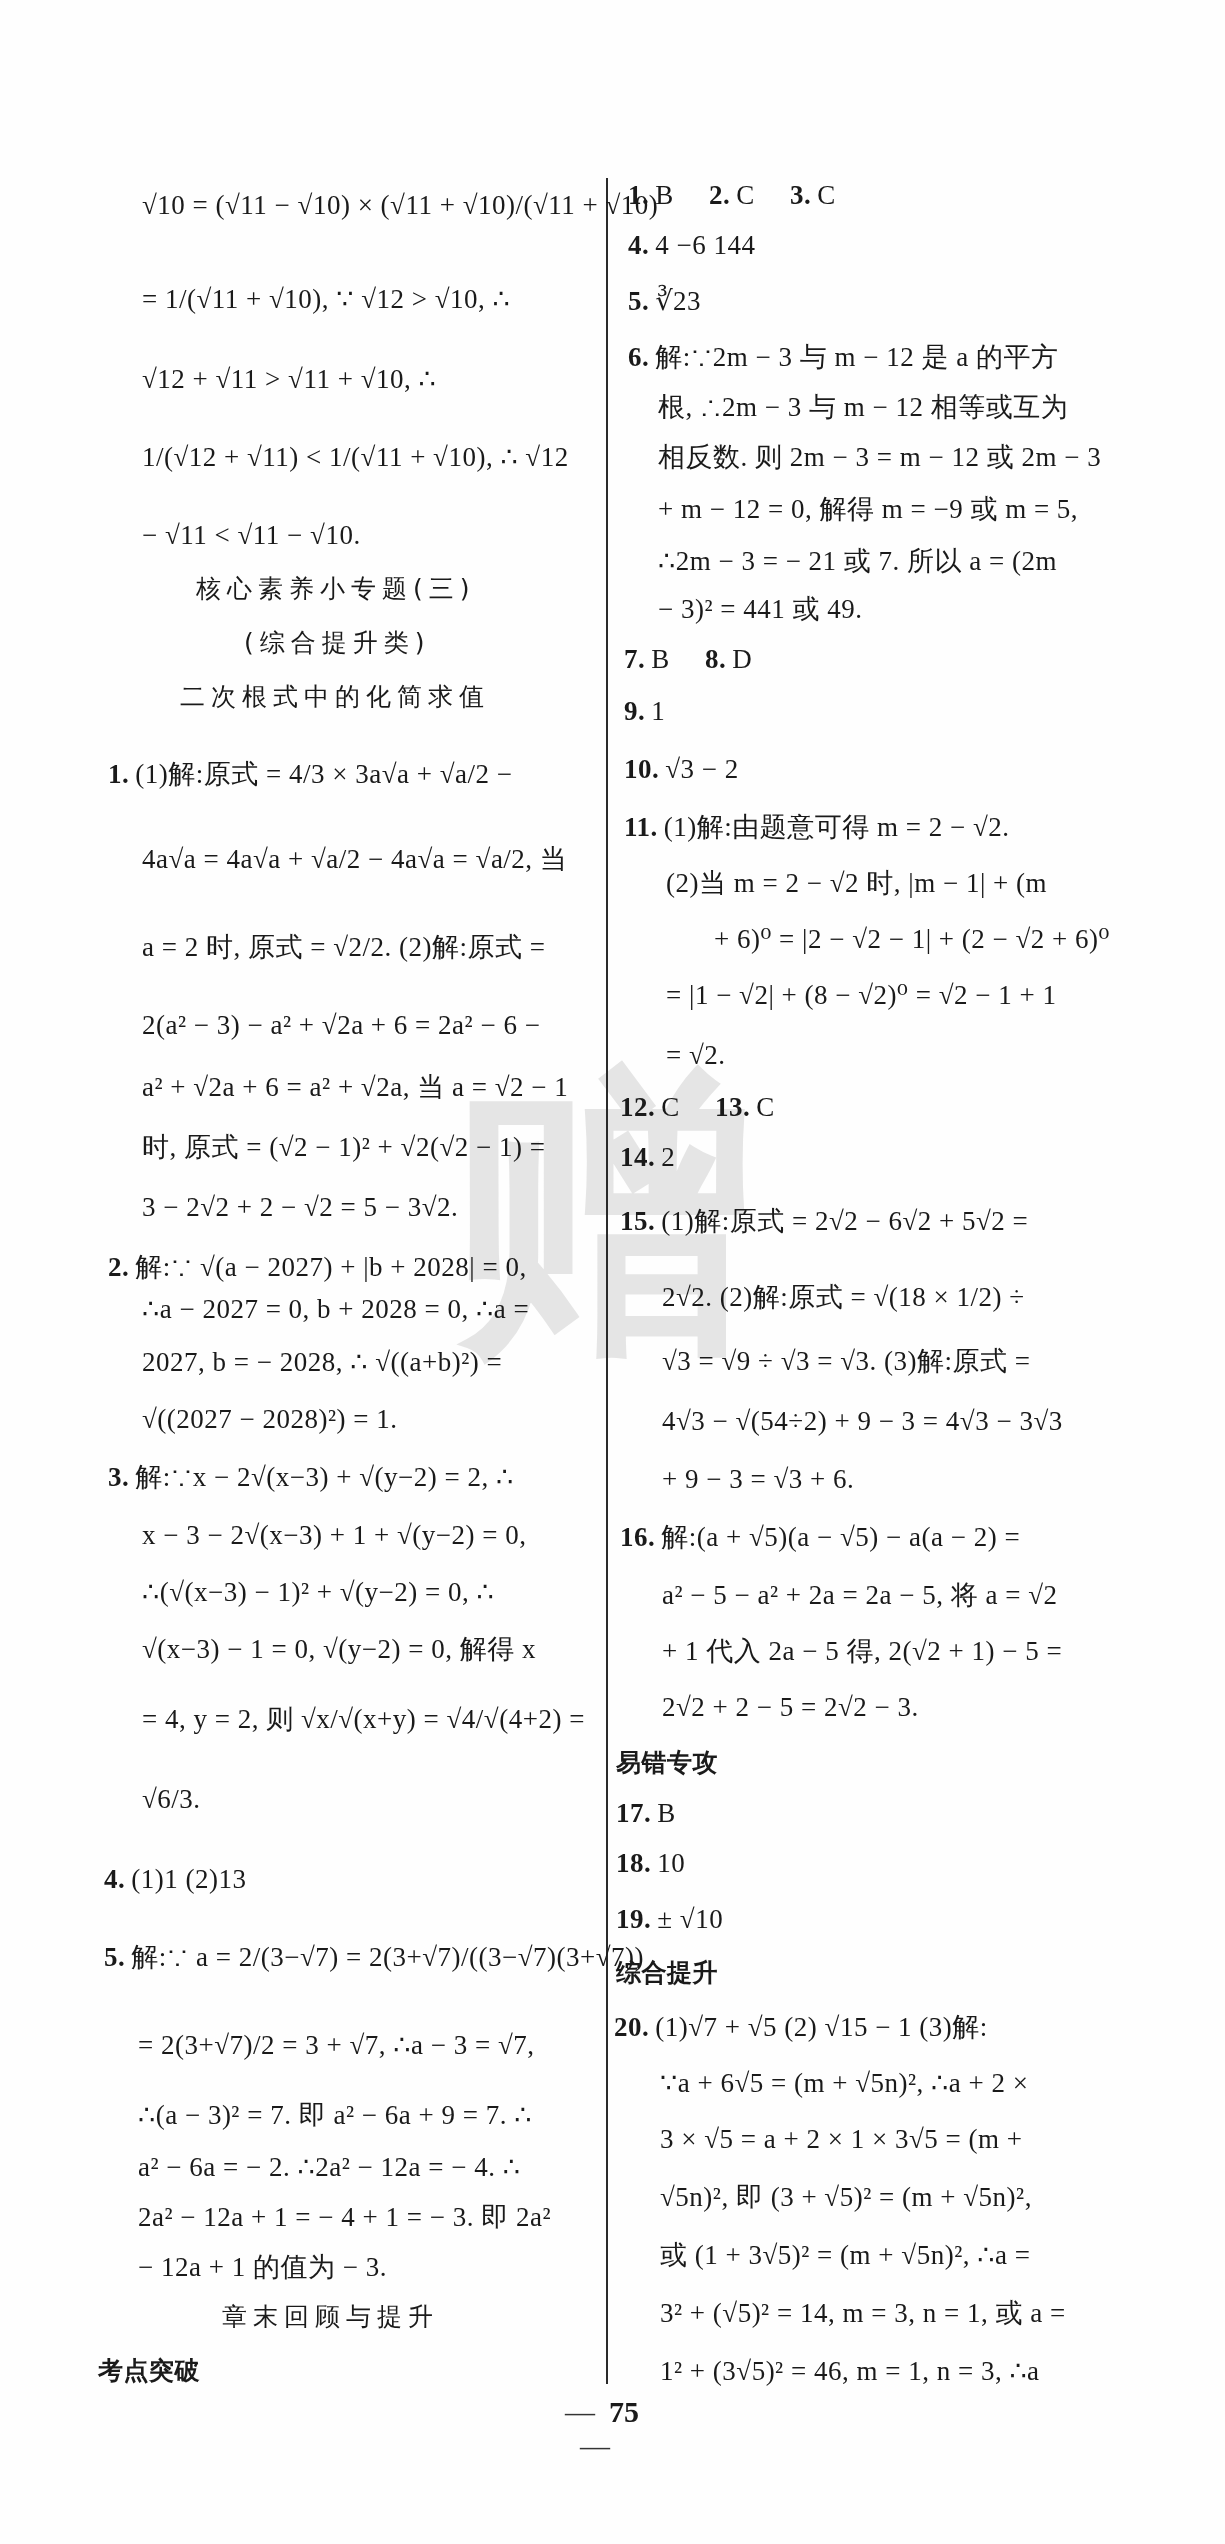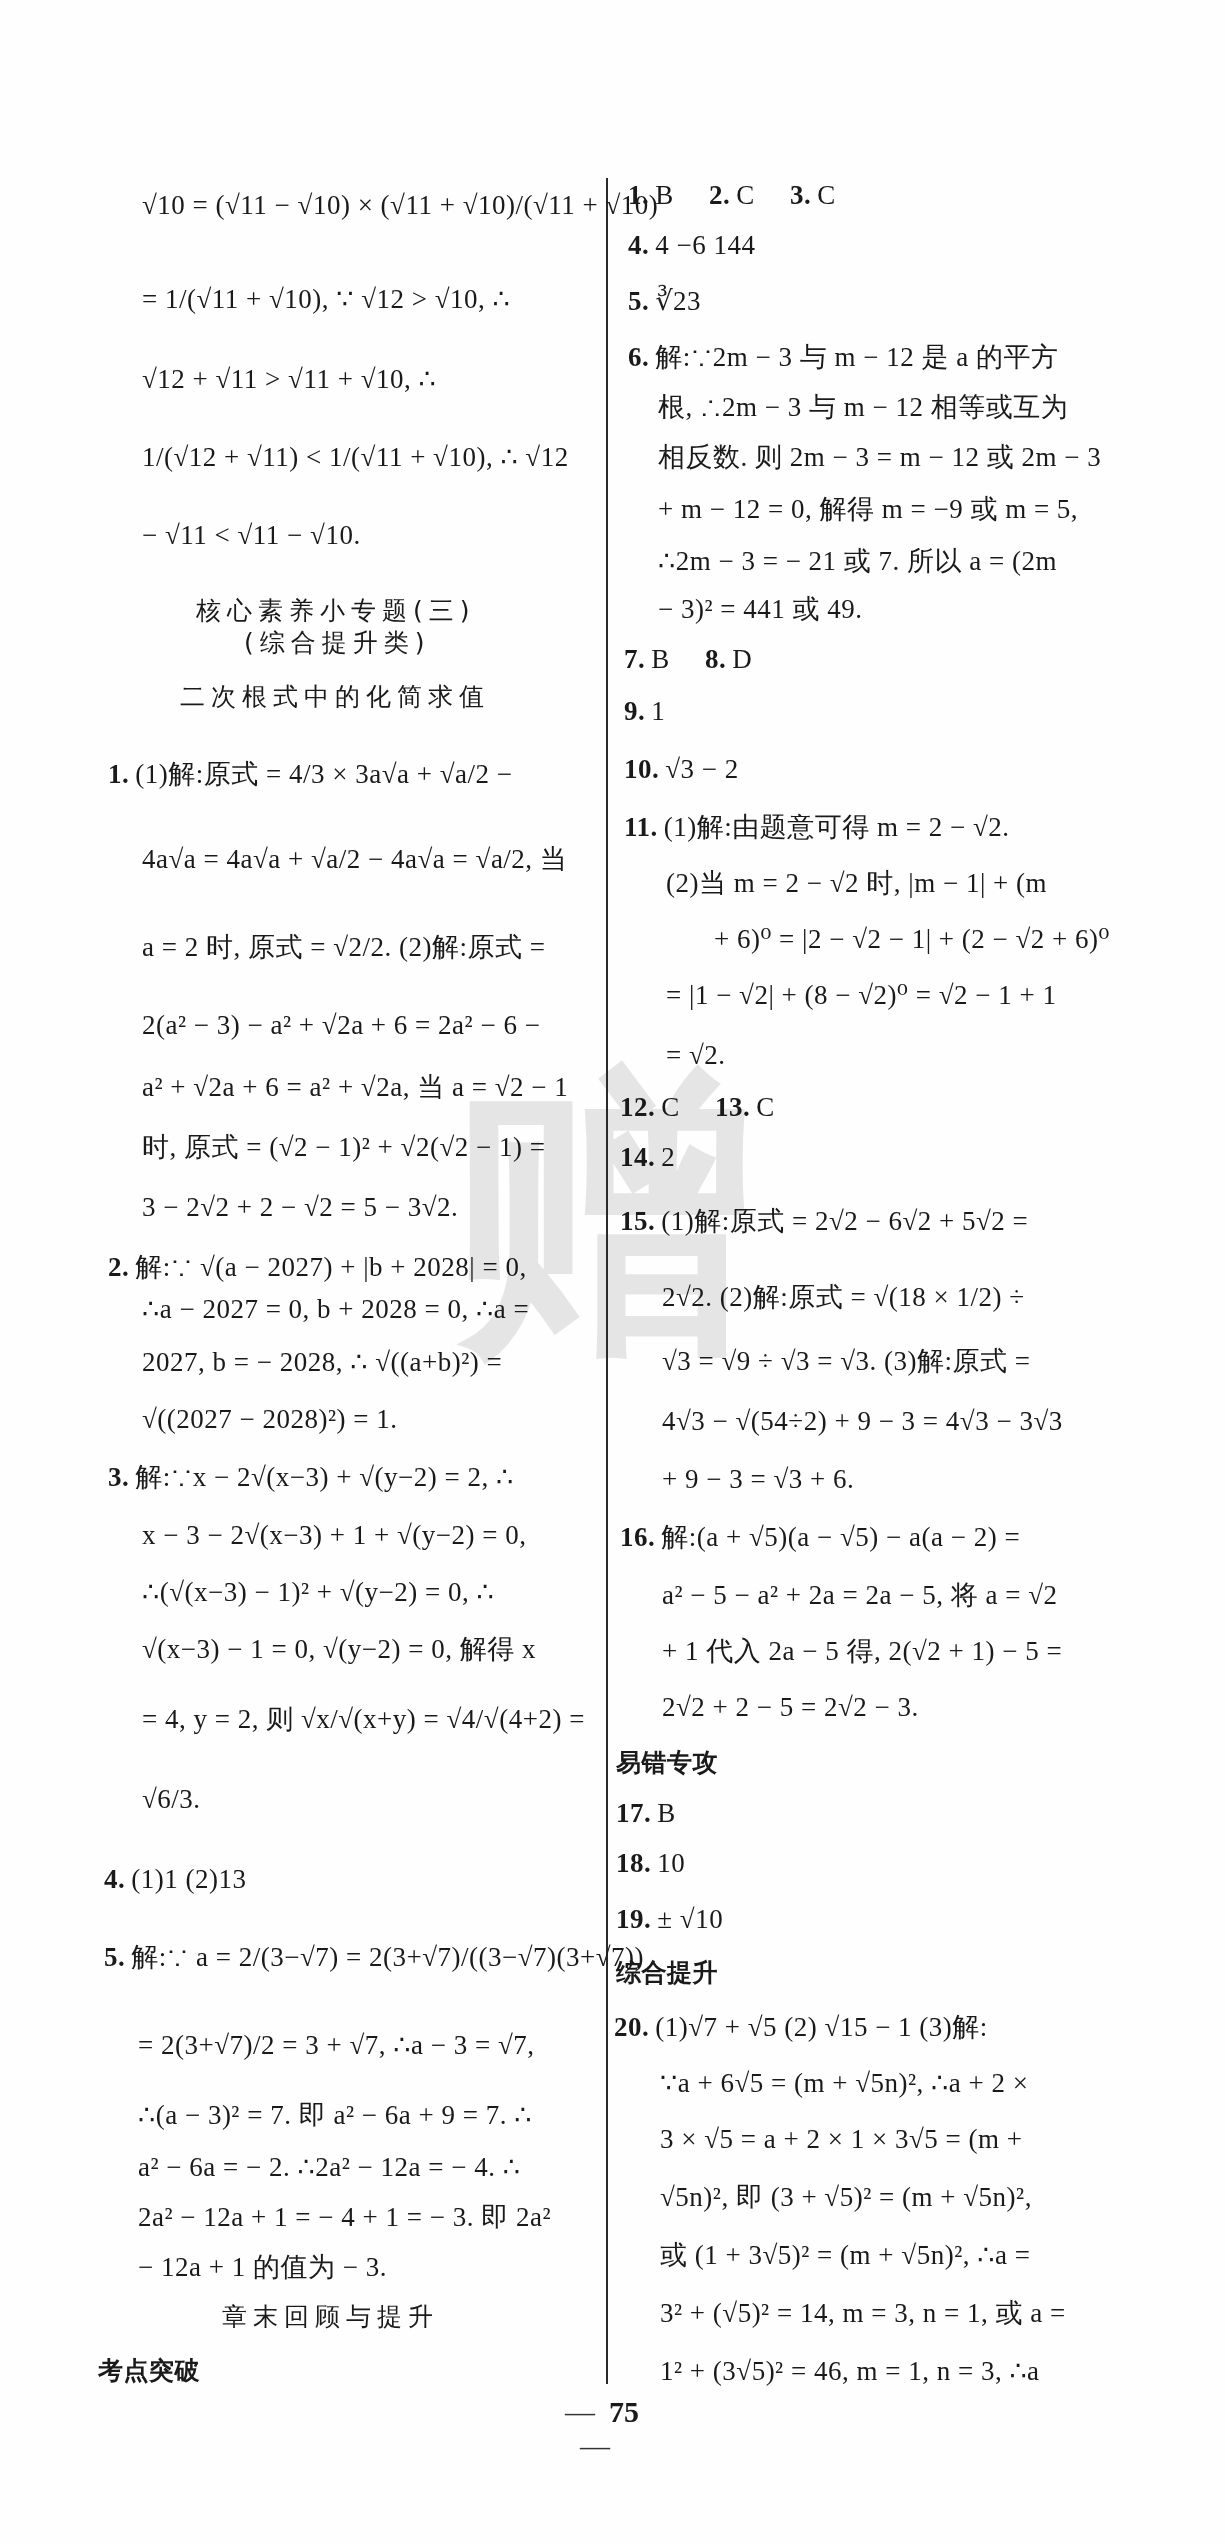--- a/index.html
+++ b/index.html
@@ -24,21 +24,21 @@
   <div class="watermark">赠</div>
   <div class="divider"></div>
 
   <div>
     <div class="line" style="left:142px;top:188px;">√10 = (√11 − √10) × (√11 + √10)/(√11 + √10)</div>
     <div class="line" style="left:142px;top:282px;">= 1/(√11 + √10), ∵ √12 &gt; √10, ∴</div>
     <div class="line" style="left:142px;top:362px;">√12 + √11 &gt; √11 + √10, ∴</div>
     <div class="line" style="left:142px;top:440px;">1/(√12 + √11) &lt; 1/(√11 + √10), ∴ √12</div>
     <div class="line" style="left:142px;top:518px;">− √11 &lt; √11 − √10.</div>
 
-    <div class="line hdr" style="left:196px;top:594px;">核心素养小专题(三)</div>
+    <div class="line hdr" style="left:196px;top:572px;">核心素养小专题(三)</div>
     <div class="line hdr" style="left:244px;top:626px;">(综合提升类)</div>
     <div class="line hdr" style="left:180px;top:680px;">二次根式中的化简求值</div>
 
     <div>
       <div class="line" style="left:108px;top:757px;"><span class="num">1.</span><span>(1)解:原式 = 4/3 × 3a√a + √a/2 −</span></div>
       <div class="line" style="left:142px;top:842px;">4a√a = 4a√a + √a/2 − 4a√a = √a/2, 当</div>
       <div class="line" style="left:142px;top:930px;">a = 2 时, 原式 = √2/2.    (2)解:原式 =</div>
       <div class="line" style="left:142px;top:1008px;">2(a² − 3) − a² + √2a + 6 = 2a² − 6 −</div>
       <div class="line" style="left:142px;top:1070px;">a² + √2a + 6 = a² + √2a, 当 a = √2 − 1</div>
       <div class="line" style="left:142px;top:1130px;">时, 原式 = (√2 − 1)² + √2(√2 − 1) =</div>

